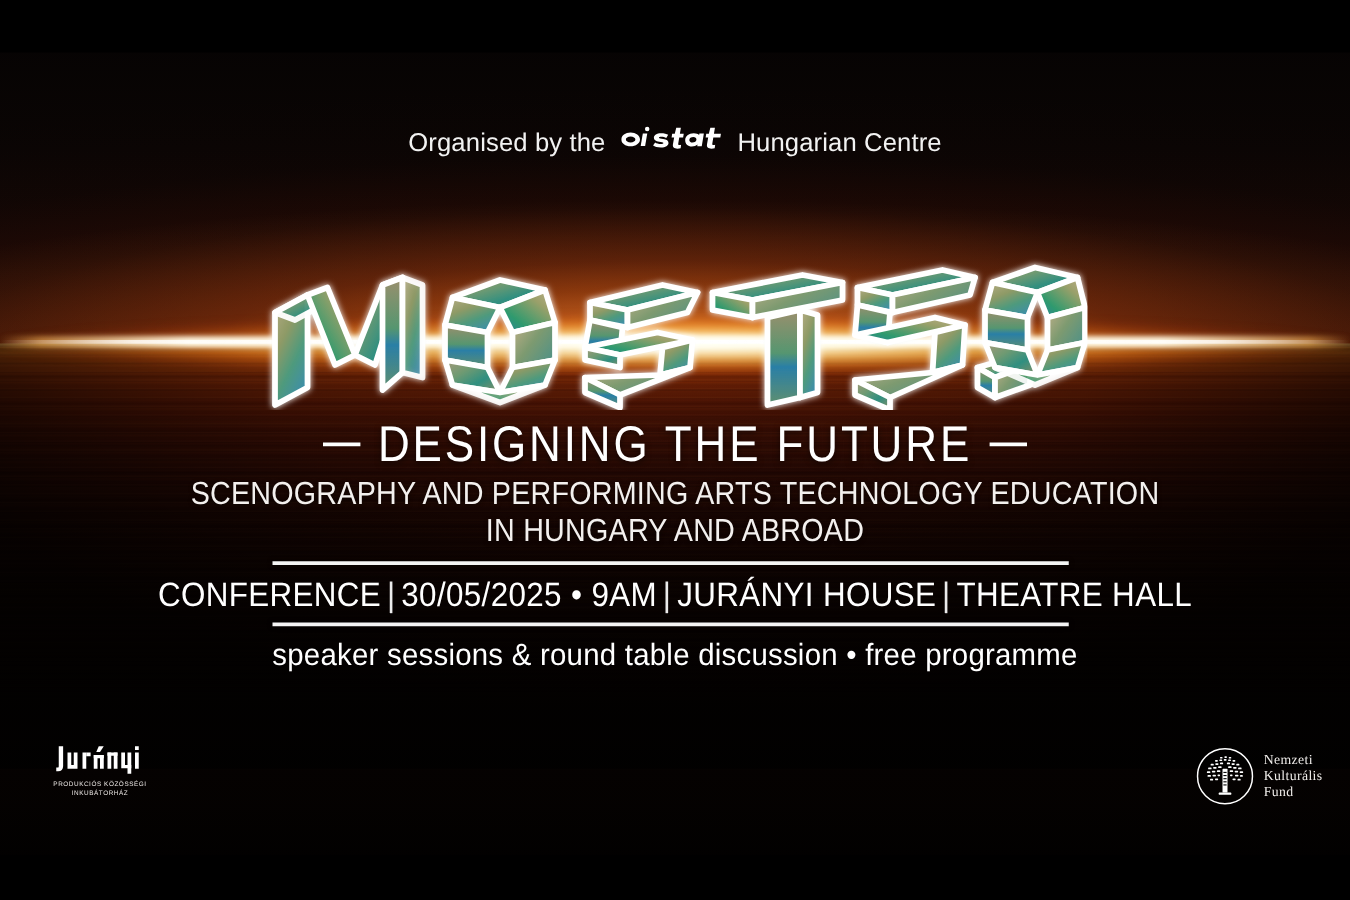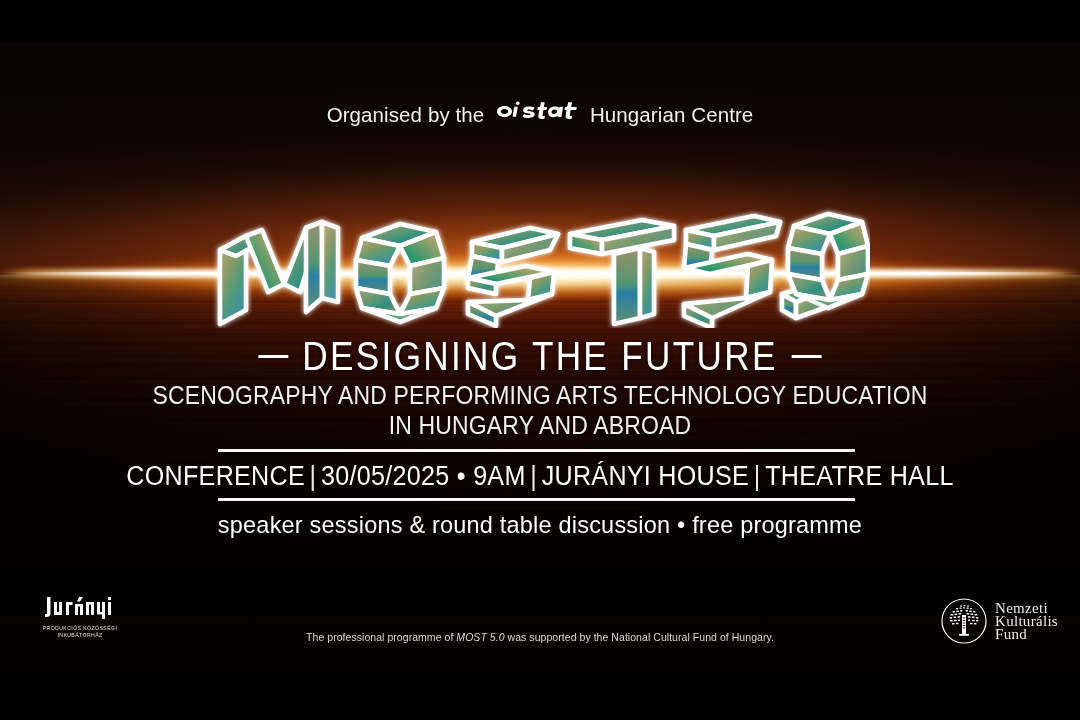--- a/index.html
+++ b/index.html
@@ -359,21 +359,21 @@
     right: 22px;
     top: 586px;
     display: flex;
     align-items: center;
     gap: 8px;
   }
   .logo-nka .emblem { line-height: 0; }
   .logo-nka .nka-text {
     color: #efece9;
     font-family: "Liberation Serif", serif;
-    font-size: 15px;
+    font-size: 11px;
     line-height: 13px;
     letter-spacing: 0.3px;
     white-space: nowrap;
   }
   .logo-nka .nka-text span { display: block; }
 </style>
 </head>
 <body>
 
 <div id="poster">
@@ -579,25 +579,20 @@
     <div class="rule r2"></div>
 
     <div class="conference">
       <span>CONFERENCE</span><span class="sep">|</span><span>30/05/2025</span>
       <span>•</span>
       <span>9AM</span><span class="sep">|</span><span>JURÁNYI HOUSE</span><span class="sep">|</span><span>THEATRE HALL</span>
     </div>
 
     <div class="programme">speaker sessions &amp; round table discussion • free programme</div>
 
-    <div class="credit">
-      <span>The professional programme of</span>
-      <span class="ital">MOST 5.0</span>
-      <span>was supported by the National Cultural Fund of Hungary.</span>
-    </div>
 
     <div class="logo-juranyi">
       <div class="mark">
         <svg width="72" height="26" viewBox="0 0 144 52" aria-hidden="true">
           <g fill="#ffffff">
 
             <path d="M6 4h7v32c0 5-3 8-8 8H2v-6h2c2 0 2-1 2-3z"></path>
             <path d="M2 4h5v6H2z" opacity="0"></path>
 
             <path d="M20 14h6v20h4V14h6v26h-16z"></path>

